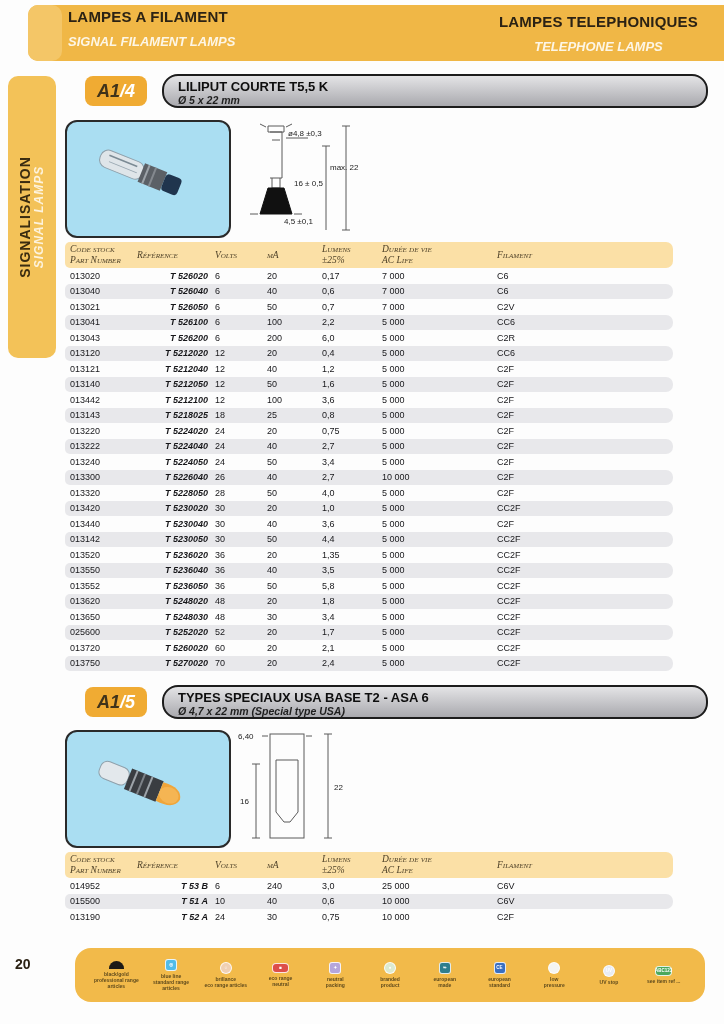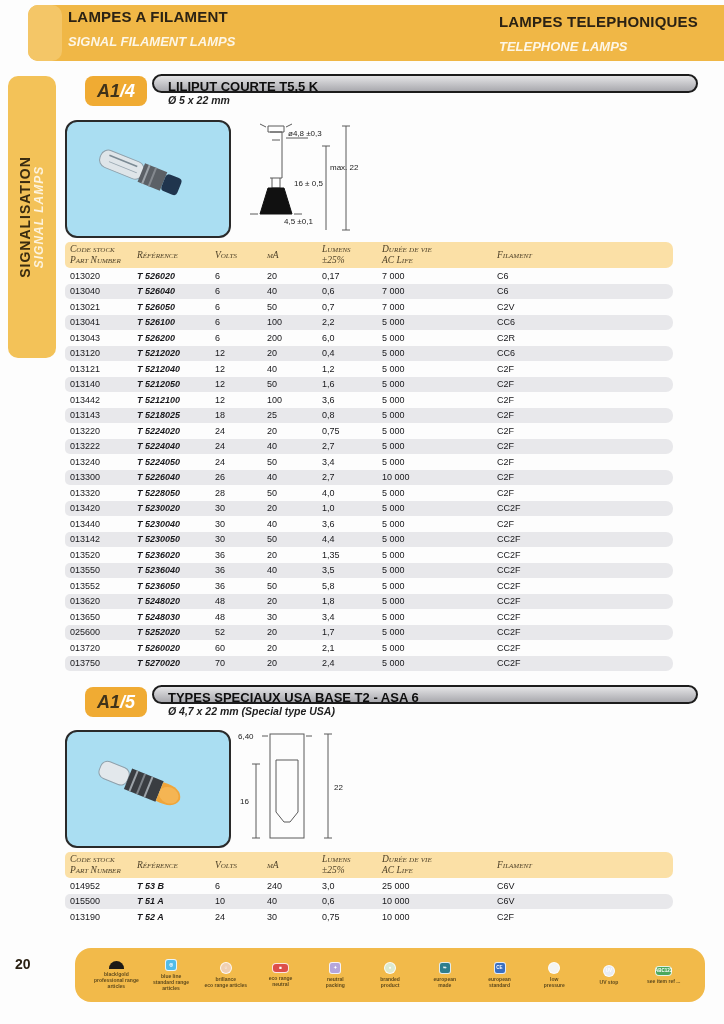--- a/index.html
+++ b/index.html
@@ -3,58 +3,58 @@
 <meta charset="utf-8">
 <style>
   html,body{margin:0;padding:0;background:#ffffff;}
   body{font-family:"Liberation Sans",sans-serif;-webkit-font-smoothing:antialiased;}
   #page{position:relative;width:724px;height:1024px;background:#fdfdfd;overflow:hidden;}
 
   
   .band{position:absolute;left:28px;top:5px;right:0;height:56px;background:#f0b746;border-radius:10px 0 0 10px;}
   .band-accent{position:absolute;left:28px;top:5px;width:34px;height:56px;background:#f4c667;border-radius:10px;}
   .band-left{position:absolute;left:68px;top:8px;}
-  .band-right{position:absolute;right:26px;top:13px;text-align:left;}
+  .band-right{position:absolute;right:26px;top:13px;text-align:center;}
   .band-title{font-size:15px;font-weight:bold;color:#2b2214;letter-spacing:.2px;}
   .band-sub{font-size:13px;font-weight:bold;font-style:italic;color:#fdf6e6;margin-top:9px;}
 
   
   .side-tab{position:absolute;left:8px;top:76px;width:48px;height:282px;background:#f3c258;border-radius:10px;}
   .side-rot{position:absolute;left:-109px;top:193px;width:282px;height:48px;transform:rotate(-90deg);
             display:flex;flex-direction:column;align-items:center;justify-content:center;line-height:1.15;}
   .side-title{font-size:14px;font-weight:bold;color:#3a2c10;letter-spacing:1px;}
   .side-sub{font-size:12px;font-weight:bold;font-style:italic;color:#fdf3dd;letter-spacing:1px;}
 
   
   .badge{position:absolute;left:85px;width:62px;height:30px;background:#f0ab33;border-radius:8px;
          display:flex;align-items:center;justify-content:center;font-weight:bold;font-style:italic;font-size:18px;}
   .badge .b1{color:#40321ا6;color:#40331a;}
   .badge .b2{color:#ffffff;}
-  .sec-bar{position:absolute;left:152px;width:546px;height:19px;border:2px solid #1c1c1c;border-radius:16px;
+  .sec-bar{position:absolute;left:162px;width:546px;height:34px;border:2px solid #1c1c1c;border-radius:16px;
            background:linear-gradient(#e4e4e6,#a9a9ae);padding:1px 0 0 14px;box-sizing:border-box;}
   .sec-title{font-size:13px;font-weight:bold;color:#0e0e0e;margin-top:2px;}
   .sec-sub{font-size:10.5px;font-weight:bold;font-style:italic;color:#1f1f1f;}
 
   
   .photo-box{position:absolute;left:65px;width:162px;height:114px;background:#aadef2;
              border:2px solid #2a2a2a;border-radius:12px;overflow:hidden;}
   .drawing{position:absolute;}
 
   
   .tbl{position:absolute;left:65px;width:608px;border-collapse:collapse;table-layout:fixed;}
   .tbl th{background:#fbe0a6;font-family:"Liberation Serif",serif;font-style:italic;font-variant:small-caps;
           font-weight:normal;font-size:9.5px;color:#4e4128;text-align:left;padding:2px 2px 2px 5px;
           height:22px;vertical-align:middle;line-height:1.15;}
   .tbl th:first-child{border-radius:5px 0 0 5px;}
   .tbl th:last-child{border-radius:0 7px 7px 0;}
   .tbl td{font-size:9px;color:#17171a;padding:0 2px 0 5px;height:15.5px;vertical-align:middle;}
   .tbl tr.alt td{background:#e8e8eb;}
   .tbl tr td:last-child{border-radius:0 7px 7px 0;}
   .tbl tr td:first-child{border-radius:5px 0 0 5px;margin-left:32px;}
-  .tbl td.ref{font-weight:bold;font-style:italic;}
+  .tbl td.ref{font-weight:bold;font-style:italic;text-align:right;}
 
   
   .page-num{position:absolute;left:15px;top:956px;font-size:14px;font-weight:bold;color:#2b2214;}
   .foot-bar{position:absolute;left:75px;top:948px;width:630px;height:54px;background:#f2ba4a;border-radius:16px;
             display:flex;align-items:center;justify-content:space-between;padding:0 14px;box-sizing:border-box;}
   .leg{display:flex;flex-direction:column;align-items:center;justify-content:center;width:56px;text-align:center;}
   .leg-icon{width:14px;height:11px;margin-bottom:2px;display:flex;align-items:center;justify-content:center;
             font-size:4.5px;font-weight:bold;color:#ffffff;border:1px solid rgba(255,255,255,.85);box-sizing:border-box;}
   .leg-icon.circle{border-radius:50%;width:12px;height:12px;}
   .leg-icon.square{border-radius:3px;width:12px;height:12px;}

